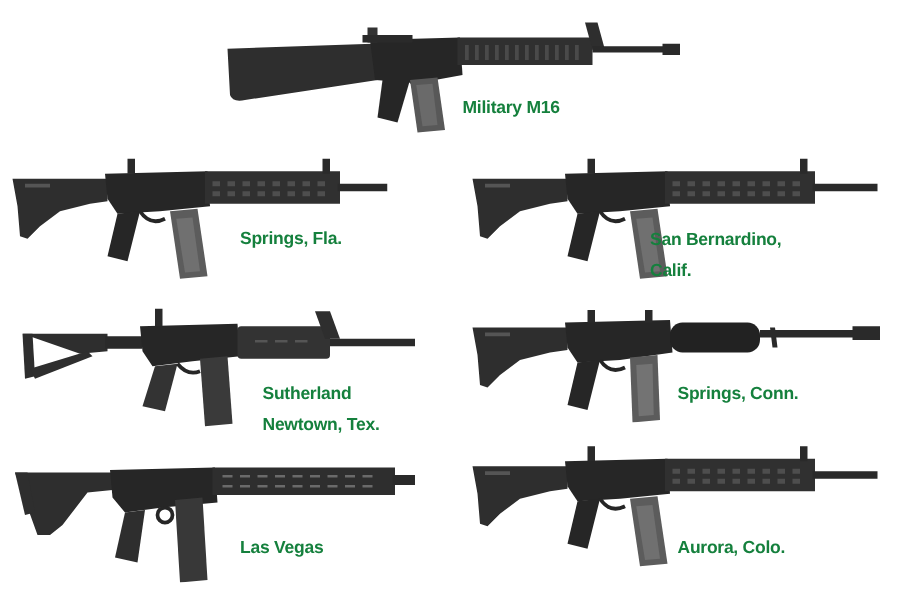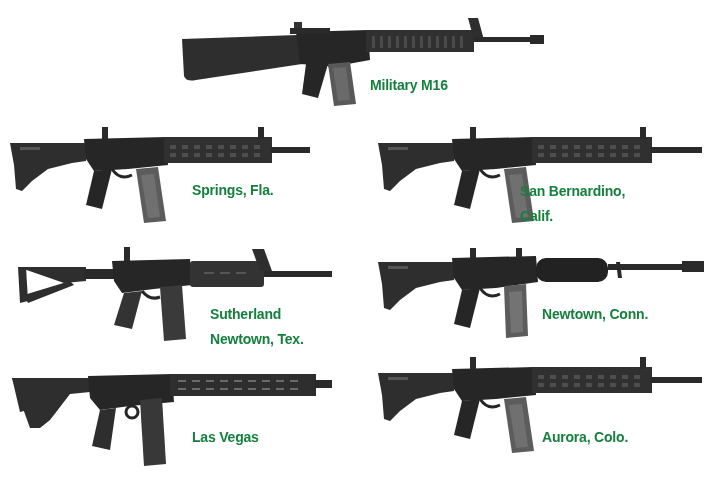--- a/index.html
+++ b/index.html
@@ -188,21 +188,21 @@
 
     <rect x="232" y="16" width="80" height="6" fill="#2a2a2a"></rect>
     <rect x="306" y="13" width="22" height="11" fill="#2a2a2a"></rect>
     <path d="M86,42 L104,40 L94,80 L78,76 Z" fill="#262626"></path>
     <path d="M104,40 Q112,52 124,46" stroke="#262626" stroke-width="3" fill="none"></path>
     <path d="M128,38 L150,36 L152,88 L130,90 Z" fill="#5c5c5c"></path>
     <path d="M133,44 L146,43 L147,84 L135,85 Z" fill="#737373"></path>
   </svg>
 </div>
 <div class="label" style="left:542px;top:302px;">
-  <span>Newtown, Conn.</span>
+  <span>Springs, Conn.</span>
 </div>
 
 <div class="rifle" style="left:10px;top:370px;">
   <svg width="324" height="96" viewBox="0 0 324 96">
 
     <path d="M2,8 L80,8 L80,22 L60,24 L40,50 L30,58 L20,58 Z" fill="#2e2e2e"></path>
     <path d="M2,8 L12,8 L18,40 L10,42 Z" fill="#2e2e2e"></path>
 
     <path d="M78,6 L162,4 L164,32 L120,36 L90,40 L80,28 Z" fill="#262626"></path>
 

